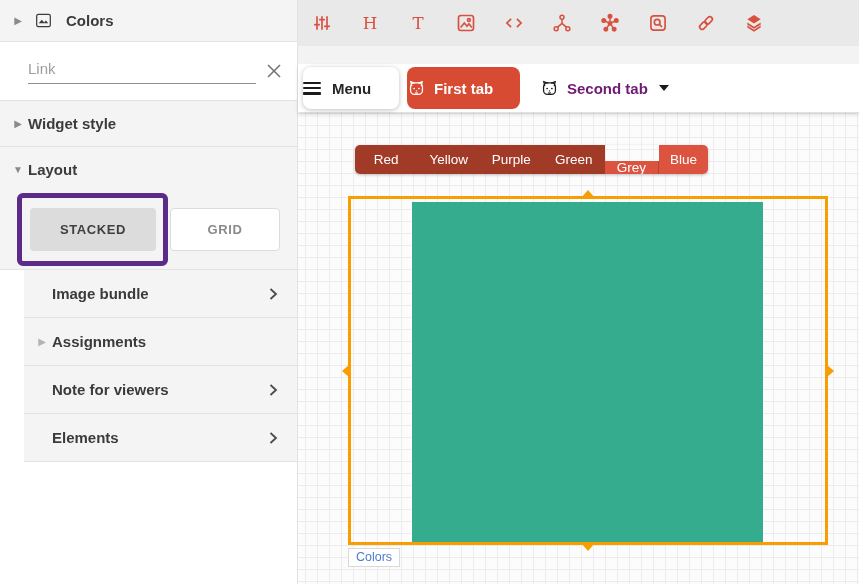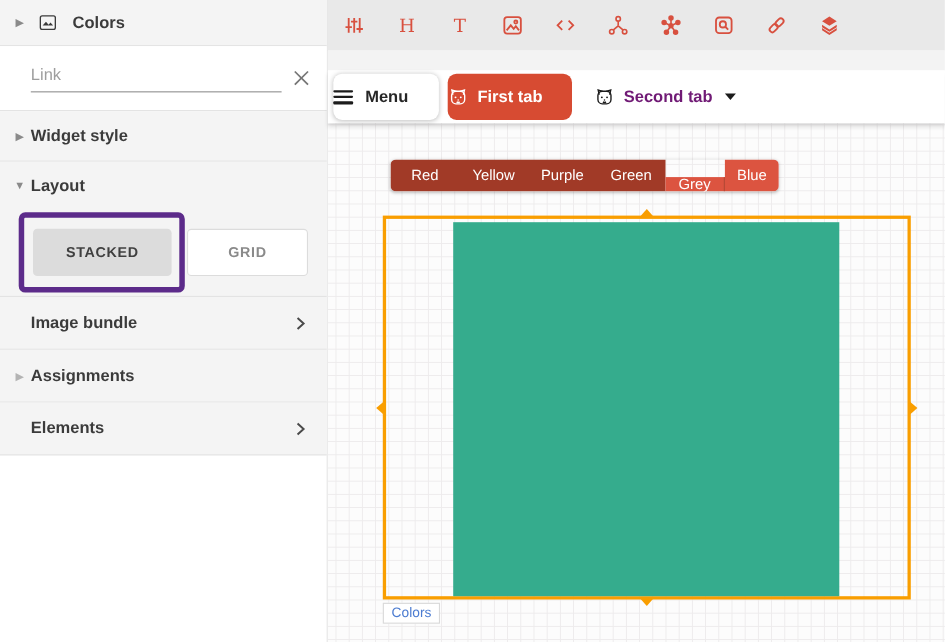--- a/index.html
+++ b/index.html
@@ -14,21 +14,21 @@
   .caret-r.light { color:#b3b3b3; }
   .caret-d { font-size:10px; color:#8a8a8a; width:20px; text-align:center; }
   .s-label { font-size:15px; font-weight:bold; color:#3b3b3b; }
   .img-ic { width:17px; height:15px; margin:0 14px 0 7px; }
   .s-link { height:59px; background:#fff; position:relative; border-bottom:1px solid #e3e3e3; }
   .link-input { position:absolute; left:28px; top:14px; width:228px; border:none; outline:none; background:transparent;
                 border-bottom:1px solid #8f8f8f; font-size:15px; color:#3b3b3b; padding:4px 0 6px 0; font-family:"Liberation Sans",sans-serif; }
   .link-input::placeholder { color:#9e9e9e; }
   .x-btn { position:absolute; right:14px; top:20px; width:18px; height:18px; cursor:pointer; }
   .row46 { height:46px; }
-  .row48 { height:48px; }
+  .row48 { height:48px;margin-left:24px; }
   .layout-sec { position:relative; height:123px; background:#f4f4f4; border-bottom:1px solid #e3e3e3; }
   .layout-head { display:flex; align-items:center; padding:14px 0 0 8px; }
   .purple-box { position:absolute; left:17px; top:46px; width:151px; height:73px; border:5px solid #5c2b8a; border-radius:6px; }
   .seg-btn { position:absolute; top:61px; height:43px; border-radius:4px; display:flex; align-items:center; justify-content:center;
              font-size:13px; font-weight:bold; letter-spacing:0.6px; cursor:pointer; }
   .seg-stacked { left:30px; width:126px; background:#dcdcdc; color:#3f3f3f; }
   .seg-grid { left:170px; width:110px; background:#fff; border:1px solid #dcdcdc; color:#8a8a8a; }
   .chev { position:absolute; right:16px; top:50%; transform:translateY(-50%); width:16px; height:16px; }
   .pad-label { padding-left:28px; }
 
@@ -119,20 +119,26 @@
       <svg class="chev" viewBox="0 0 16 16" fill="none" stroke="#4a4a4a" stroke-width="1.8">
         <polyline points="5.5,3 11,8 5.5,13"></polyline>
       </svg>
     </div>
 
     <div class="s-row row48">
       <span class="caret-r light" style="margin-left:8px">▶</span>
       <span class="s-label">Assignments</span>
     </div>
 
+    <div class="s-row row48">
+      <span class="s-label pad-label">Note for viewers</span>
+      <svg class="chev" viewBox="0 0 16 16" fill="none" stroke="#4a4a4a" stroke-width="1.8">
+        <polyline points="5.5,3 11,8 5.5,13"></polyline>
+      </svg>
+    </div>
 
     <div class="s-row row48">
       <span class="s-label pad-label">Elements</span>
       <svg class="chev" viewBox="0 0 16 16" fill="none" stroke="#4a4a4a" stroke-width="1.8">
         <polyline points="5.5,3 11,8 5.5,13"></polyline>
       </svg>
     </div>
   </div>
 
   <div class="toolbar">

